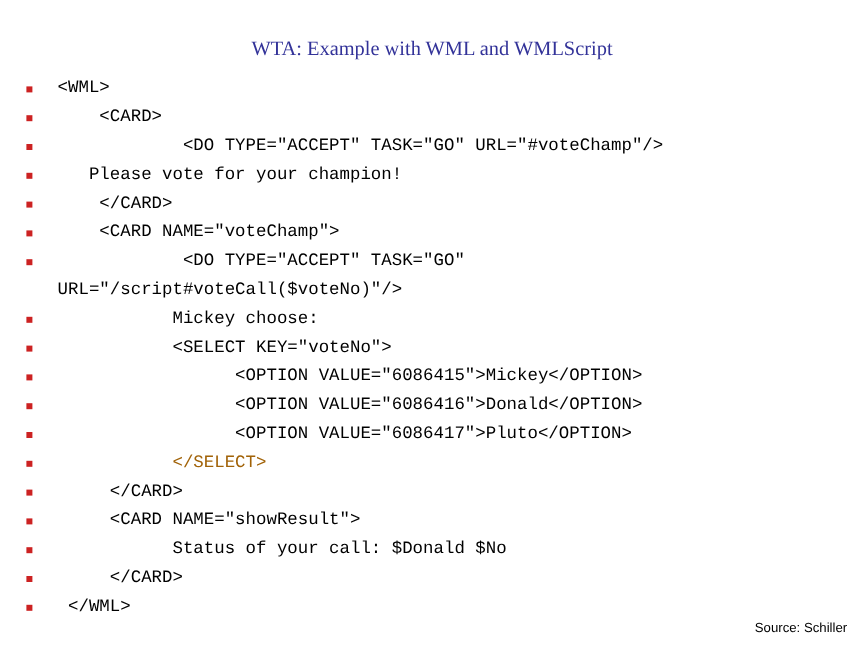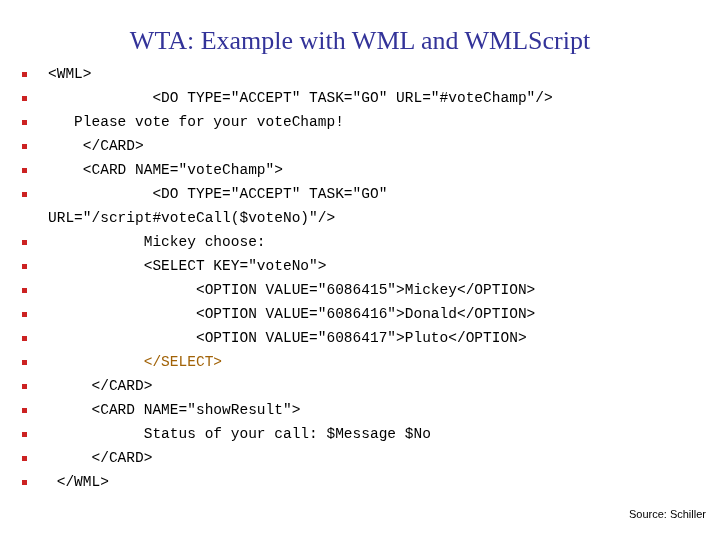--- a/index.html
+++ b/index.html
@@ -23,21 +23,21 @@
     background: #ffffff;
   }
 
   #slide-title {
     position: absolute;
     left: 60px;
     top: 26px;
     width: 600px;
     text-align: center;
     font-family: "Liberation Serif", serif;
-    font-size: 26px;
+    font-size: 17px;
     line-height: 30px;
     font-weight: normal;
     color: #333399;
     white-space: nowrap;
     letter-spacing: 0px;
   }
 
   #code-list {
     position: absolute;
     left: 0;
@@ -67,50 +67,51 @@
   }
 
   .code-text {
     display: inline;
     white-space: pre;
   }
 
   #source-note {
     position: absolute;
     right: 14px;
-    bottom: 20px;
+    bottom: 10px;
     font-family: "Liberation Sans", sans-serif;
     font-size: 11px;
     color: #000000;
     white-space: nowrap;
   }
 </style>
 </head>
 <body style="background: rgb(255, 255, 255);">
 
 <div id="slide" style="background: rgb(255, 255, 255);">
 
   <div id="slide-title" style="color: rgb(51, 51, 153);">WTA: Example with WML and WMLScript</div>
 
   <div id="code-list">
       <div class="code-line"><span class="bullet" style="background: rgb(204, 34, 34);"></span><span class="code-text" style="color: rgb(0, 0, 0);">&lt;WML&gt;</span></div>
+      <div class="code-line"><span class="bullet" style="background: rgb(204, 34, 34);"></span><span class="code-text" style="color: rgb(0, 0, 0);">    &lt;CARD&gt;</span></div>
       <div class="code-line"><span class="bullet" style="background: rgb(204, 34, 34);"></span><span class="code-text" style="color: rgb(0, 0, 0);">            &lt;DO TYPE="ACCEPT" TASK="GO" URL="#voteChamp"/&gt;</span></div>
-      <div class="code-line"><span class="bullet" style="background: rgb(204, 34, 34);"></span><span class="code-text" style="color: rgb(0, 0, 0);">   Please vote for your voteChamp!</span></div>
+      <div class="code-line"><span class="bullet" style="background: rgb(204, 34, 34);"></span><span class="code-text" style="color: rgb(0, 0, 0);">   Please vote for your champion!</span></div>
       <div class="code-line"><span class="bullet" style="background: rgb(204, 34, 34);"></span><span class="code-text" style="color: rgb(0, 0, 0);">    &lt;/CARD&gt;</span></div>
       <div class="code-line"><span class="bullet" style="background: rgb(204, 34, 34);"></span><span class="code-text" style="color: rgb(0, 0, 0);">    &lt;CARD NAME="voteChamp"&gt;</span></div>
       <div class="code-line"><span class="bullet" style="background: rgb(204, 34, 34);"></span><span class="code-text" style="color: rgb(0, 0, 0);">            &lt;DO TYPE="ACCEPT" TASK="GO"</span></div>
       <div class="code-line no-bullet"><span class="code-text" style="color: rgb(0, 0, 0);">URL="/script#voteCall($voteNo)"/&gt;</span></div>
       <div class="code-line"><span class="bullet" style="background: rgb(204, 34, 34);"></span><span class="code-text" style="color: rgb(0, 0, 0);">           Mickey choose:</span></div>
       <div class="code-line"><span class="bullet" style="background: rgb(204, 34, 34);"></span><span class="code-text" style="color: rgb(0, 0, 0);">           &lt;SELECT KEY="voteNo"&gt;</span></div>
       <div class="code-line"><span class="bullet" style="background: rgb(204, 34, 34);"></span><span class="code-text" style="color: rgb(0, 0, 0);">                 &lt;OPTION VALUE="6086415"&gt;Mickey&lt;/OPTION&gt;</span></div>
       <div class="code-line"><span class="bullet" style="background: rgb(204, 34, 34);"></span><span class="code-text" style="color: rgb(0, 0, 0);">                 &lt;OPTION VALUE="6086416"&gt;Donald&lt;/OPTION&gt;</span></div>
       <div class="code-line"><span class="bullet" style="background: rgb(204, 34, 34);"></span><span class="code-text" style="color: rgb(0, 0, 0);">                 &lt;OPTION VALUE="6086417"&gt;Pluto&lt;/OPTION&gt;</span></div>
       <div class="code-line"><span class="bullet" style="background: rgb(204, 34, 34);"></span><span class="code-text" style="color: #a16207;">           &lt;/SELECT&gt;</span></div>
       <div class="code-line"><span class="bullet" style="background: rgb(204, 34, 34);"></span><span class="code-text" style="color: rgb(0, 0, 0);">     &lt;/CARD&gt;</span></div>
       <div class="code-line"><span class="bullet" style="background: rgb(204, 34, 34);"></span><span class="code-text" style="color: rgb(0, 0, 0);">     &lt;CARD NAME="showResult"&gt;</span></div>
-      <div class="code-line"><span class="bullet" style="background: rgb(204, 34, 34);"></span><span class="code-text" style="color: rgb(0, 0, 0);">           Status of your call: $Message $No</span></div>
+      <div class="code-line"><span class="bullet" style="background: rgb(204, 34, 34);"></span><span class="code-text" style="color: rgb(0, 0, 0);">           Status of your call: $Donald $No</span></div>
       <div class="code-line"><span class="bullet" style="background: rgb(204, 34, 34);"></span><span class="code-text" style="color: rgb(0, 0, 0);">     &lt;/CARD&gt;</span></div>
       <div class="code-line"><span class="bullet" style="background: rgb(204, 34, 34);"></span><span class="code-text" style="color: rgb(0, 0, 0);"> &lt;/WML&gt;</span></div>
     </div>
 
   <div id="source-note" style="color: rgb(0, 0, 0);">Source: Schiller</div>
 
 </div>
 
 </body></html>

